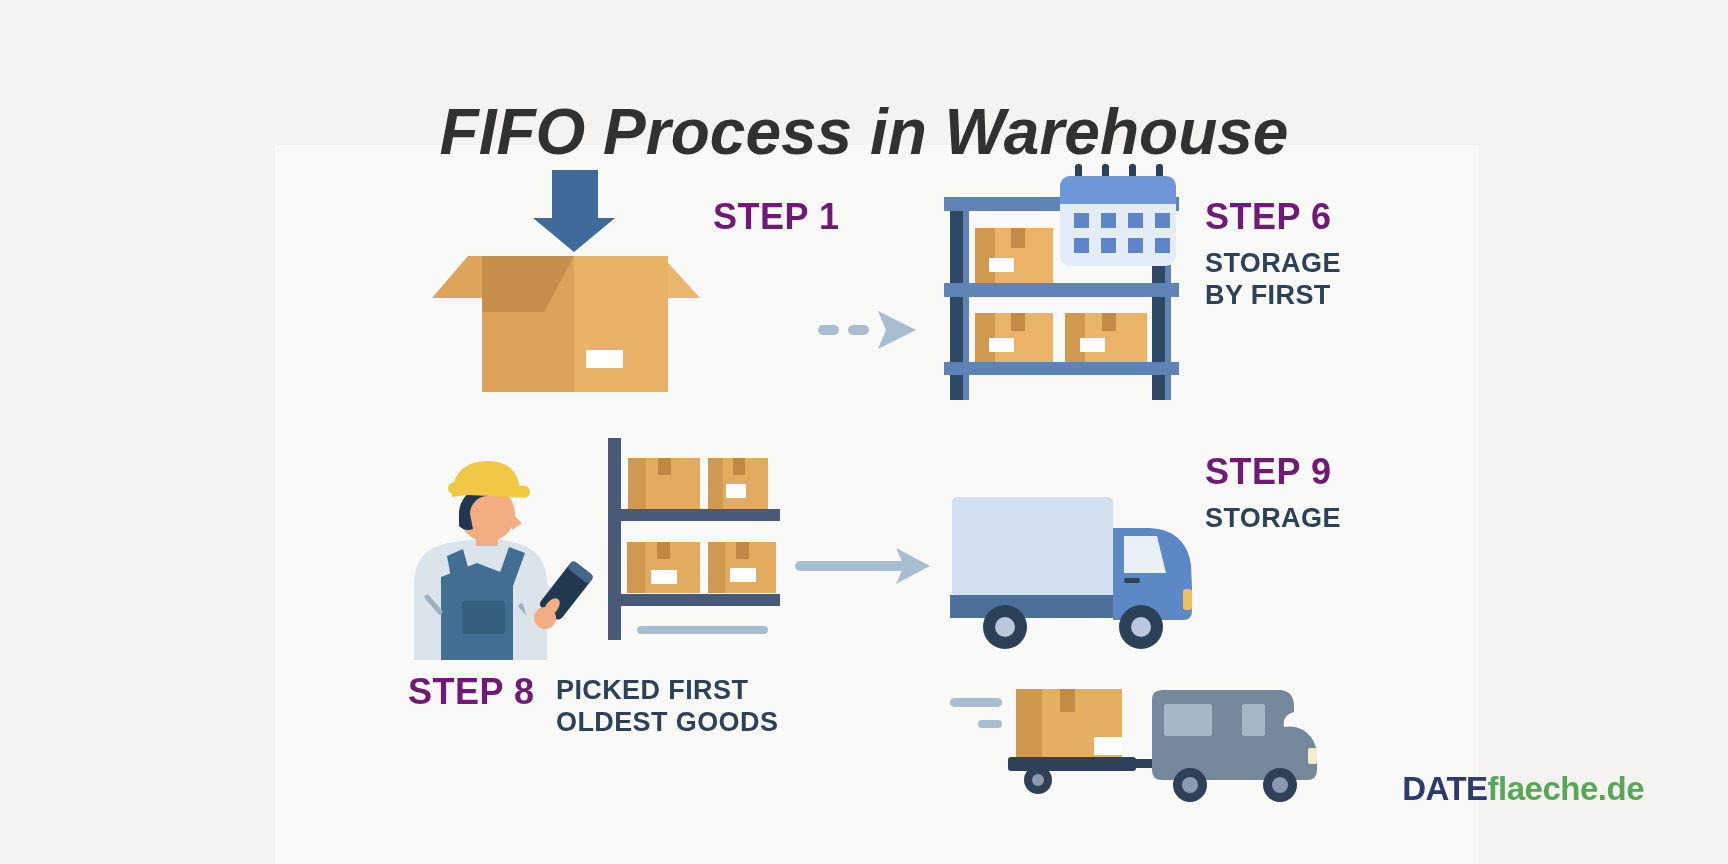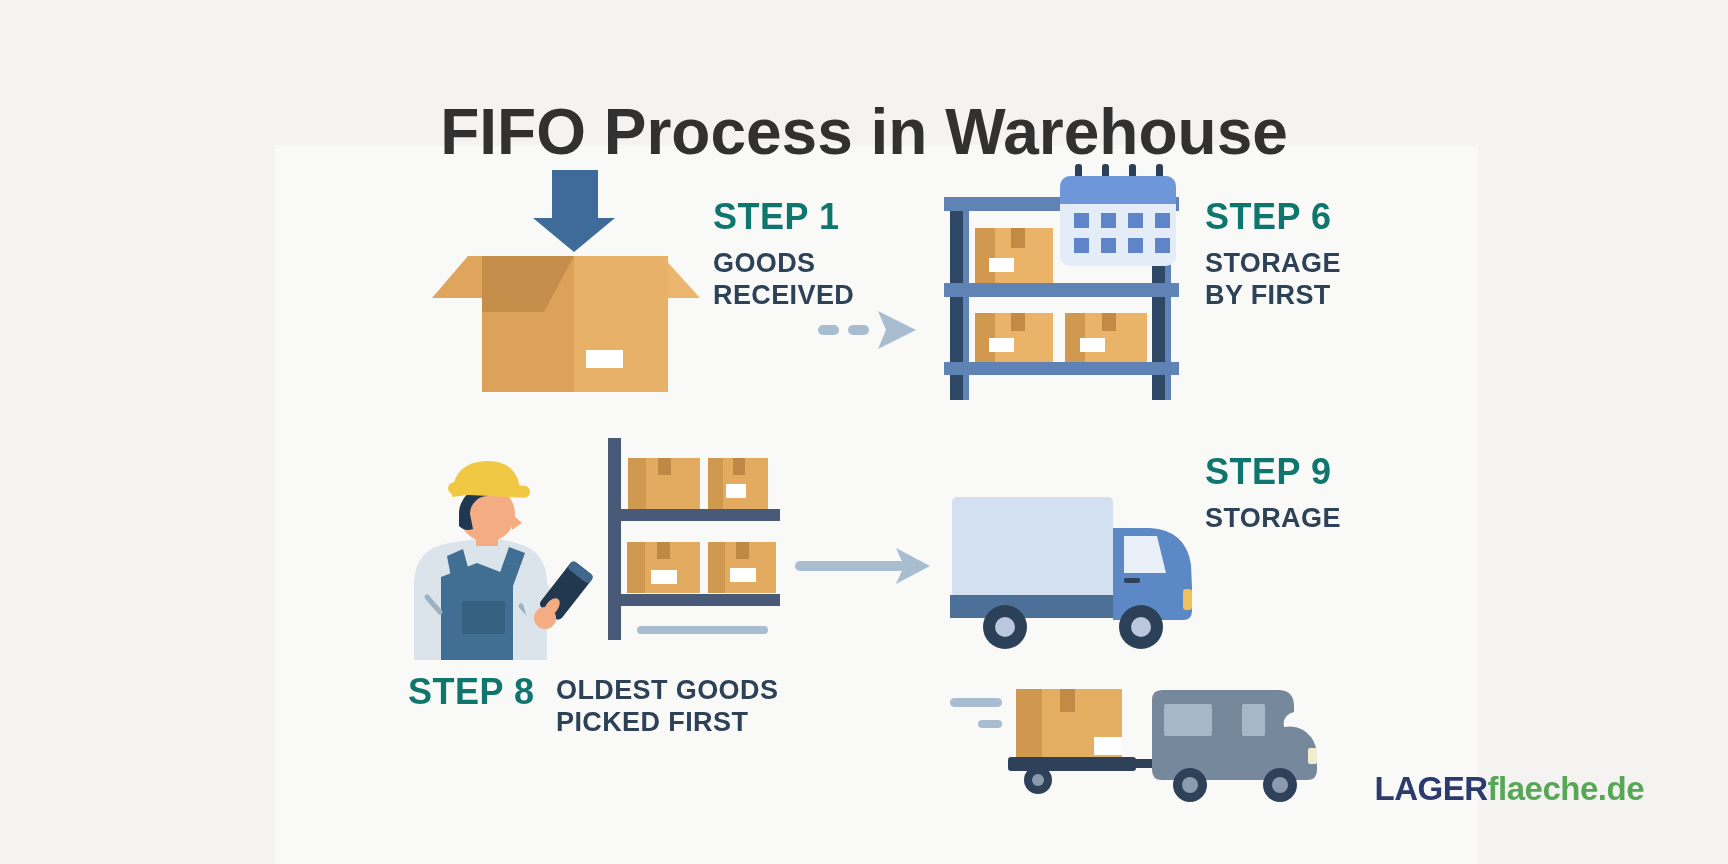--- a/index.html
+++ b/index.html
@@ -7,24 +7,24 @@
     position:relative;width:1728px;height:864px;overflow:hidden;
     background:#f4f3f2;font-family:"Liberation Sans",sans-serif;
   }
   .panel{
     position:absolute;left:275px;top:145px;width:1203px;height:719px;
     background:#f9f9f8;
   }
   .art{position:absolute;left:0;top:0;width:1728px;height:864px;}
   .title{
     position:absolute;left:0;top:52px;width:1728px;text-align:center;
-    font-size:64px;font-weight:bold;color:#313131;letter-spacing:0px;
+    font-size:64px;font-weight:bold;color:#313131;letter-spacing:0px;font-style:italic;
   }
   .step-label{
-    position:absolute;font-size:36px;font-weight:bold;color:#0f766e;
+    position:absolute;font-size:36px;font-weight:bold;color:#701a75;
     letter-spacing:0.5px;white-space:nowrap;
   }
   .step-caption{
     position:absolute;font-size:27px;font-weight:bold;color:#2d4157;
     letter-spacing:0.4px;line-height:32px;white-space:nowrap;
   }
   .logo{
     position:absolute;right:84px;top:770px;font-size:33px;font-weight:bold;
     letter-spacing:-0.5px;white-space:nowrap;
   }
@@ -210,39 +210,35 @@
         </g>
         <g>
           <circle cx="1280" cy="785" r="17" fill="#2e4159"></circle>
             <circle cx="1280" cy="785" r="8" fill="#8b9aae"></circle>
         </g>
       </g>
     </g>
   </svg>
 
   <div class="step-label" style="left:713px;top:196px">STEP 1</div>
-  <div class="step-caption" style="left:713px;top:247px">
-    <div>GOODS</div>
-    <div>RECEIVED</div>
-  </div>
 
   <div class="step-label" style="left:1205px;top:196px">STEP 6</div>
   <div class="step-caption" style="left:1205px;top:247px">
     <div>STORAGE</div>
     <div>BY FIRST</div>
   </div>
 
   <div class="step-label" style="left:408px;top:671px">STEP 8</div>
   <div class="step-caption" style="left:556px;top:674px">
+    <div>PICKED FIRST</div>
     <div>OLDEST GOODS</div>
-    <div>PICKED FIRST</div>
   </div>
 
   <div class="step-label" style="left:1205px;top:451px">STEP 9</div>
   <div class="step-caption" style="left:1205px;top:502px">
     <div>STORAGE</div>
   </div>
 
   <div class="logo">
-    <span class="navy">LAGER</span><span class="green">flaeche.de</span>
+    <span class="navy">DATE</span><span class="green">flaeche.de</span>
   </div>
 
 </div>
 
 </body></html>

